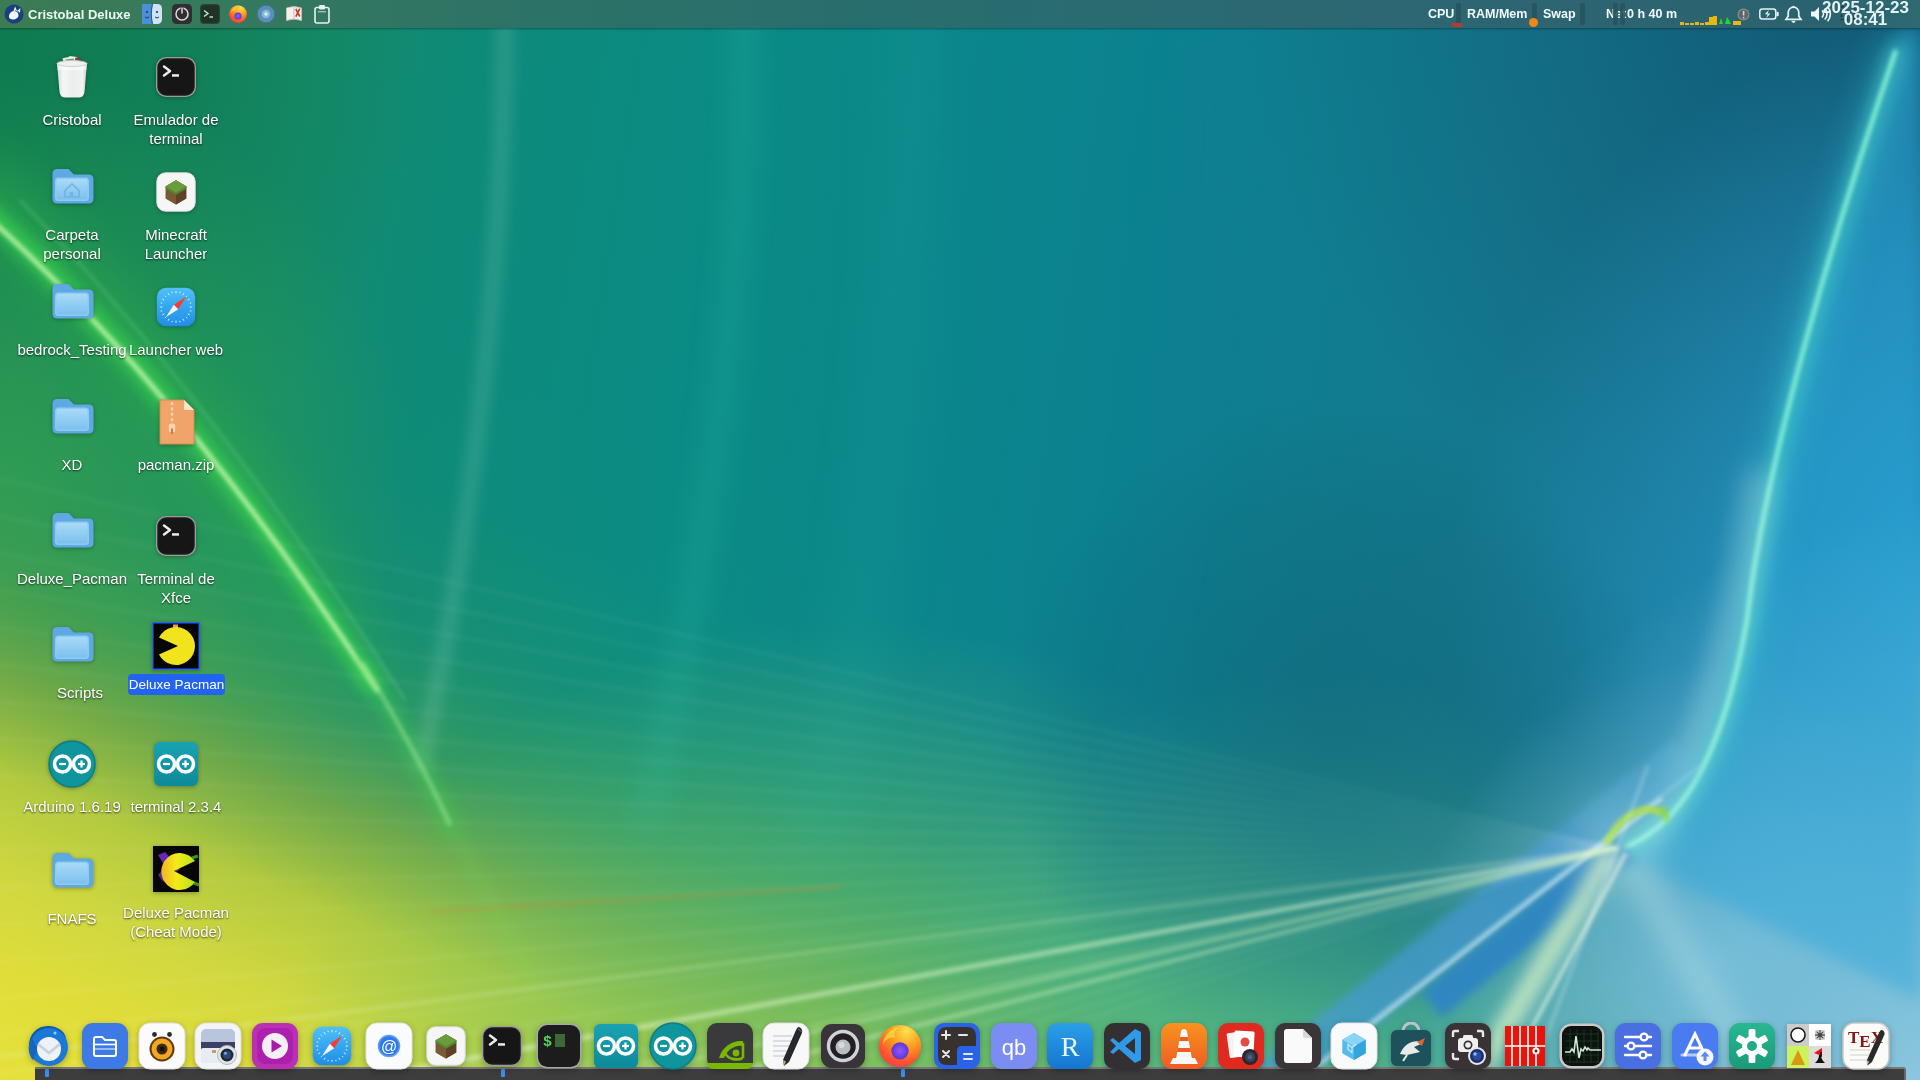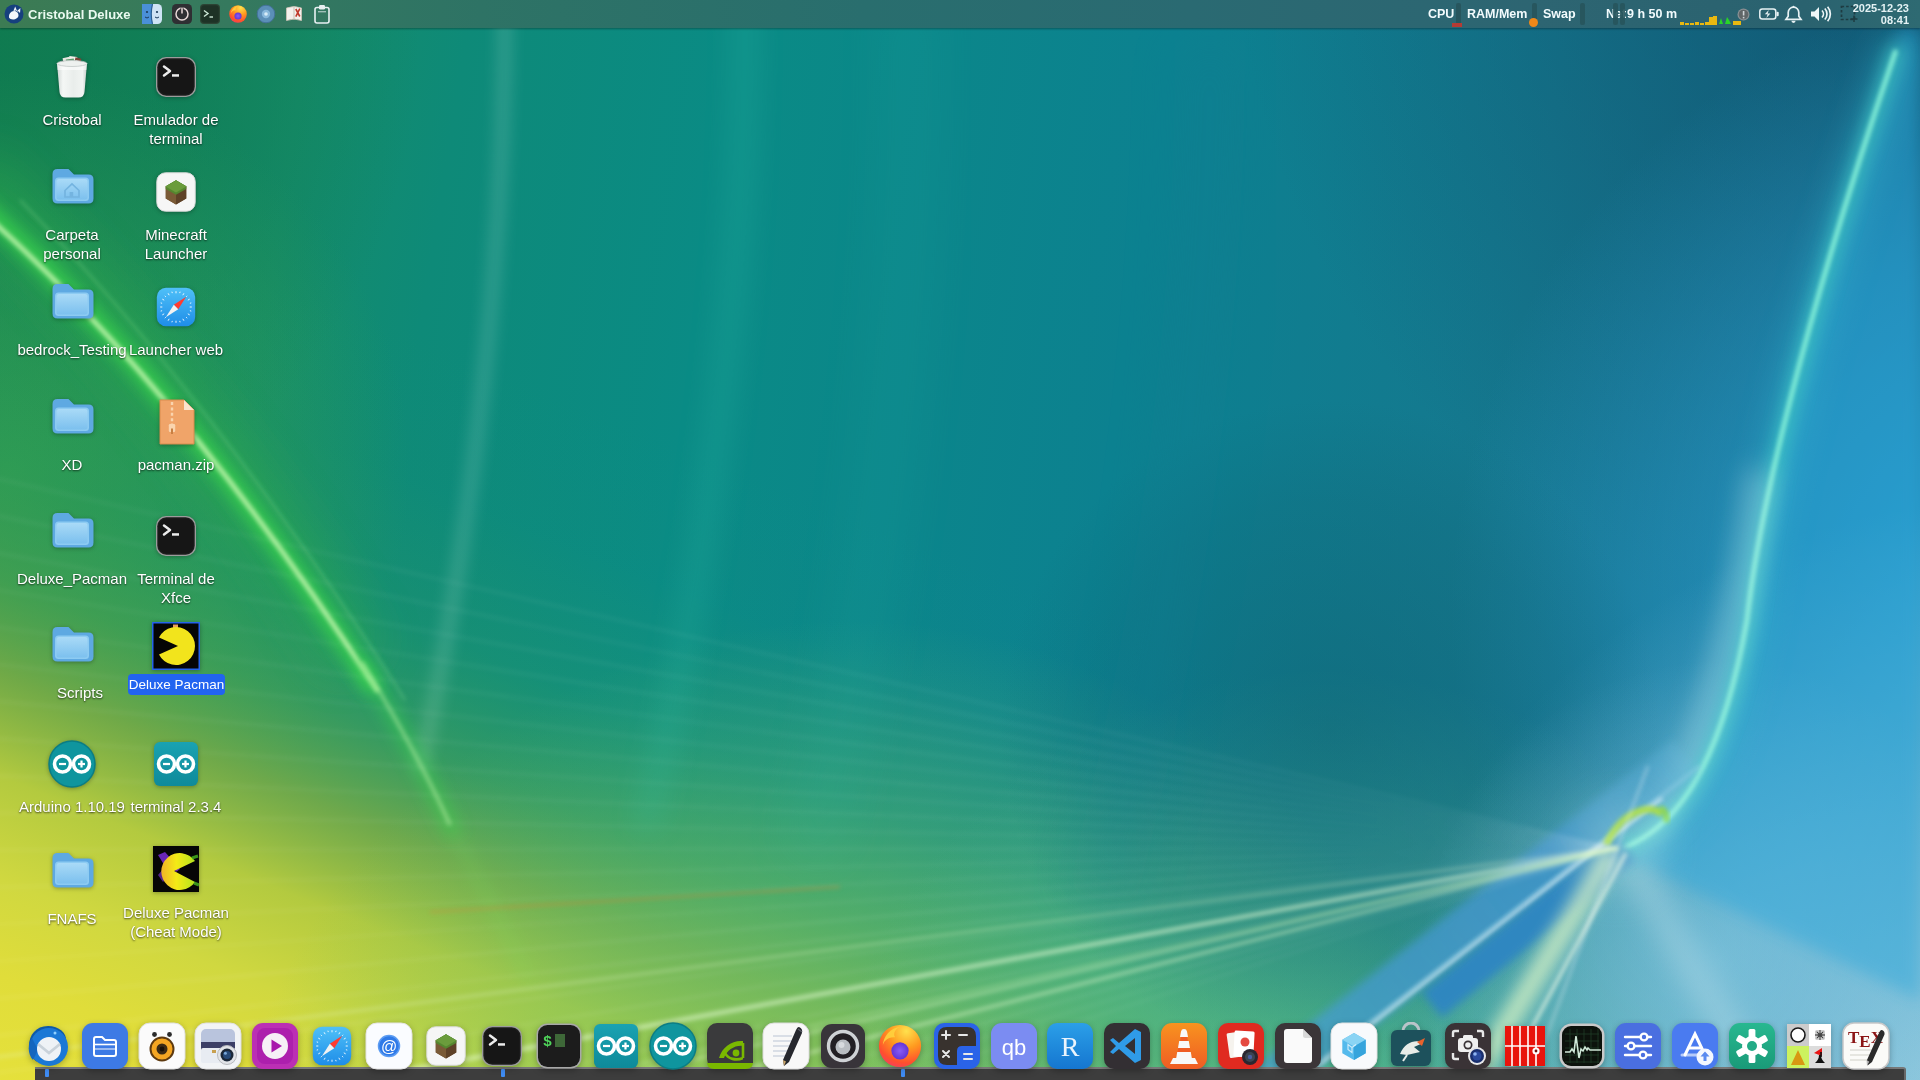--- a/index.html
+++ b/index.html
@@ -5,21 +5,21 @@
 html,body{width:1920px;height:1080px;overflow:hidden;font-family:"Liberation Sans",sans-serif}
 #scene{position:relative;width:1920px;height:1080px;background:#0c8d86}
 #wall{position:absolute;left:0;top:0}
 #panel{position:absolute;left:0;top:0;width:1920px;height:28px;
  background:linear-gradient(90deg,#3c7b53 0%,#367a5d 10%,#2e7365 25%,#296e6e 45%,#2a6a72 62%,#2d6572 80%,#2a626f 94%,#2e6a72 100%);
  box-shadow:0 1px 2px rgba(0,0,0,0.35)}
 .picon{position:absolute;top:4px}
 #pname{position:absolute;left:28px;top:6.5px;color:#eafaf0;font-size:13px;font-weight:bold}
 .ptxt{position:absolute;top:7px;color:#f2fbfd;font-size:12.5px;font-weight:bold}
 .pgbar{position:absolute;top:3px;width:5px;height:22px;background:#27545c;border-radius:2px;opacity:0.9}
-#pdate{position:absolute;right:11px;top:1.5px;text-align:right;color:#e4f2f4;font-size:11px;line-height:12.5px;font-weight:bold}
+#pdate{position:absolute;right:11px;top:1.5px;text-align:center;color:#e4f2f4;font-size:17px;line-height:12.5px;font-weight:bold}
 .dlabel{position:absolute;width:124px;text-align:center;color:#ffffff;font-size:15px;line-height:18.5px;text-shadow:0 1px 2px rgba(0,0,0,0.7)}
 .dsel{position:absolute;background:#2264f0;border-radius:4px;color:#fff;font-size:13.5px;line-height:21px;text-align:center}
 #strip{position:absolute;left:35px;top:1067px;width:1871px;height:13px;background:#3d3d3d;border-top:2px solid #787878;border-right:2px solid #686868;border-radius:0 3px 0 0}
 .tick{position:absolute;width:4px;height:8px;background:#3f8cf3;border-radius:1px}
 .dock{position:absolute;top:1022px;width:48px;height:48px;filter:drop-shadow(0 2px 3px rgba(0,0,0,0.28))}
 svg{display:block}
 </style></head>
 <body>
 <div id="scene">
 
@@ -844,21 +844,21 @@
 <g fill="none" stroke="#ffffff" stroke-width="3.6">
 <circle cx="-9.5" cy="0" r="8"></circle>
               <circle cx="9.5" cy="0" r="8"></circle>
 </g>
 <rect x="-13" y="-1.1" width="7" height="2.2" fill="#fff"></rect>
 <rect x="6" y="-1.1" width="7" height="2.2" fill="#fff"></rect>
 <rect x="8.4" y="-3.5" width="2.2" height="7" fill="#fff"></rect>
 </g>
         </svg>
       </div>
-<div class="dlabel" style="left:10px;top:798px">Arduino 1.10.19</div>
+<div class="dlabel" style="left:10px;top:798px">Arduino 1.6.19</div>
 <div style="position:absolute;left:152px;top:740px;width:48px;filter:drop-shadow(0 1px 2px rgba(0,0,0,0.3))">
         <svg width="48" height="48" viewBox="0 0 48 48">
           <defs>
             <linearGradient id="g16" x1="0" y1="0" x2="0" y2="1">
               <stop offset="0" stop-color="#1aa2b2"></stop>
               <stop offset="1" stop-color="#0e8a9a"></stop>
             </linearGradient>
           </defs>
           <rect x="2" y="2" width="44" height="44" rx="6" fill="url(#g16)"></rect>
           <g transform="translate(24,24)">
@@ -979,21 +979,21 @@
         <svg width="20" height="20" viewBox="0 0 20 20">
           <rect x="3" y="3.5" width="14" height="15.5" rx="2" fill="none" stroke="#e8f0f2" stroke-width="1.6"></rect>
           <rect x="7" y="1" width="6" height="4.5" rx="1.2" fill="#e8f0f2"></rect>
           <rect x="6" y="7" width="8" height="1.4" fill="#e8f0f2" opacity="0.6"></rect>
         </svg>
       </div>
 <div class="ptxt" style="left:1428px">CPU</div>
 <div class="ptxt" style="left:1467px">RAM/Mem</div>
 <div class="ptxt" style="left:1543px">Swap</div>
 <div class="ptxt" style="left:1606px">Net</div>
-<div class="ptxt" style="left:1627px">9 h 50 m</div>
+<div class="ptxt" style="left:1627px">0 h 40 m</div>
 <div class="pgbar" style="left:1455.5px"></div>
 <div class="pgbar" style="left:1532px"></div>
 <div class="pgbar" style="left:1579.5px"></div>
 <div class="pgbar" style="left:1613px"></div>
 <div class="pgbar" style="left:1619.5px"></div>
 <div style="position:absolute;left:1452px;top:23px;width:10px;height:4px;background:#b43b34"></div>
 <div style="position:absolute;left:1529px;top:18px;width:9px;height:9px;border-radius:50%;background:#f08818"></div>
 <div style="position:absolute;left:1680px;top:13px">
         <svg width="38" height="13" viewBox="0 0 38 13">
           <g fill="#e8b810">

